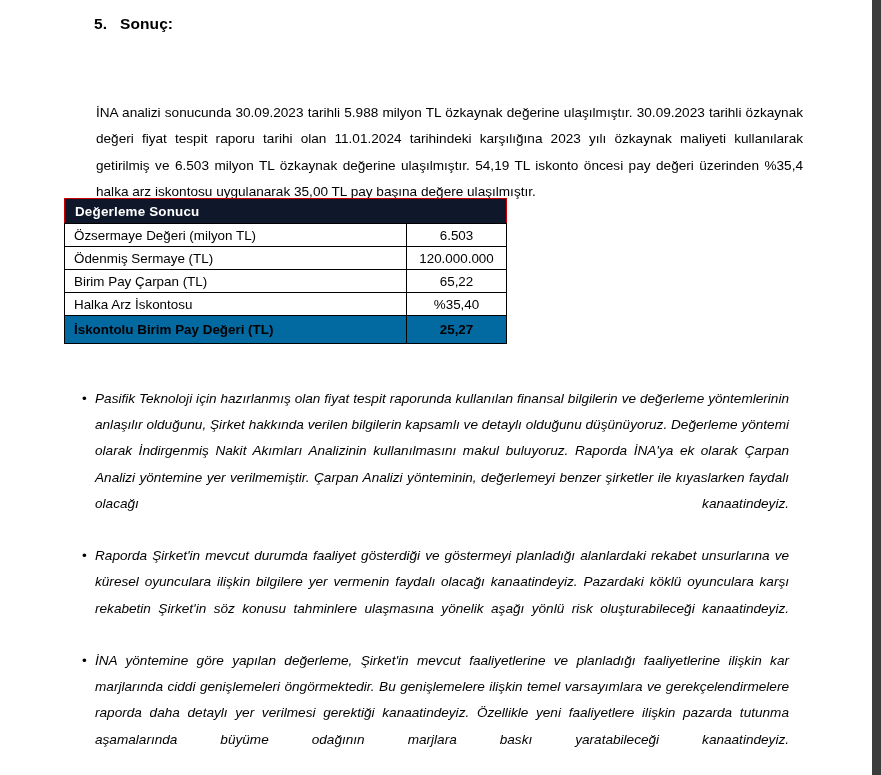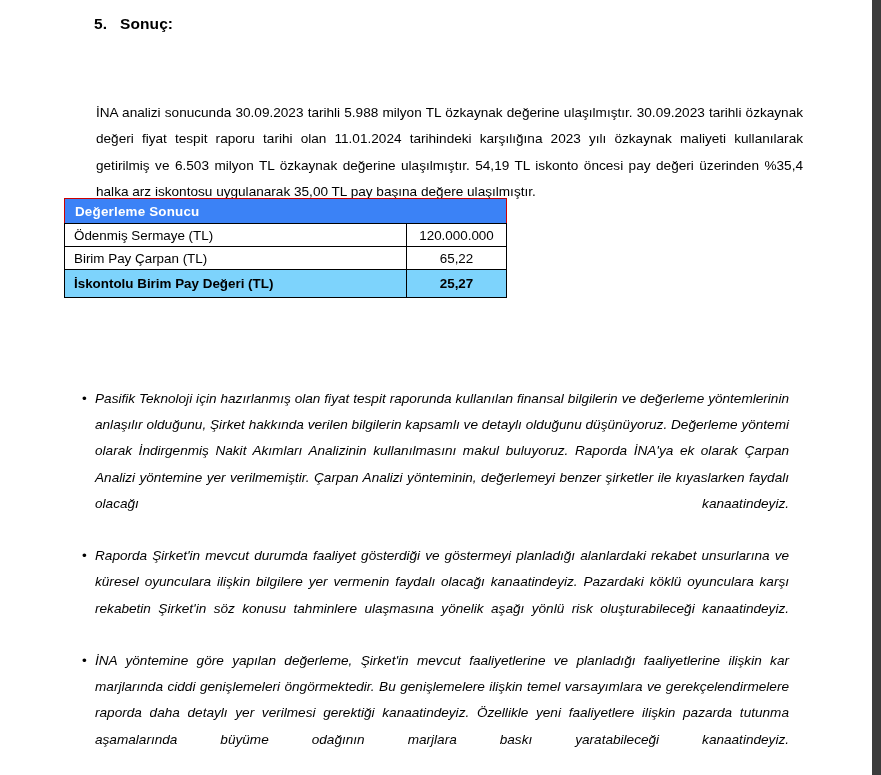--- a/index.html
+++ b/index.html
@@ -98,41 +98,41 @@
   .valuation-table th,
   .valuation-table td {
     border: 1px solid #000000;
     font-size: 13.4px;
     padding: 0 6px;
     height: 23px;
     box-sizing: border-box;
   }
 
   .valuation-table thead th {
-    background: #3b82f6;
+    background: #0f172a;
     color: #ffffff;
     font-weight: bold;
     text-align: left;
     height: 25px;
     padding-left: 10px;
     border-color: #CC0000;
     border-bottom: 1px solid #000000;
     letter-spacing: 0.2px;
   }
 
   .valuation-table td.label-cell {
     text-align: left;
     padding-left: 9px;
   }
   .valuation-table td.value-cell {
     text-align: center;
   }
 
   .valuation-table tr.total-row td {
-    background: #7dd3fc;
+    background: #0369a1;
     font-weight: bold;
     height: 28px;
   }
 
   
   .conclusion-list {
     position: absolute;
     top: 386px;
     left: 82px;
     width: 707px;
@@ -188,26 +188,34 @@
         <col class="label-col">
         <col class="value-col">
       </colgroup>
       <thead>
         <tr>
           <th colspan="2">Değerleme Sonucu</th>
         </tr>
       </thead>
       <tbody>
         <tr>
+          <td class="label-cell">Özsermaye Değeri (milyon TL)</td>
+          <td class="value-cell">6.503</td>
+        </tr>
+        <tr>
           <td class="label-cell">Ödenmiş Sermaye (TL)</td>
           <td class="value-cell">120.000.000</td>
         </tr>
         <tr>
           <td class="label-cell">Birim Pay Çarpan (TL)</td>
           <td class="value-cell">65,22</td>
+        </tr>
+        <tr>
+          <td class="label-cell">Halka Arz İskontosu</td>
+          <td class="value-cell">%35,40</td>
         </tr>
         <tr class="total-row">
           <td class="label-cell">İskontolu Birim Pay Değeri (TL)</td>
           <td class="value-cell">25,27</td>
         </tr>
       </tbody>
     </table>
 
     <ul class="conclusion-list">
       <li>

